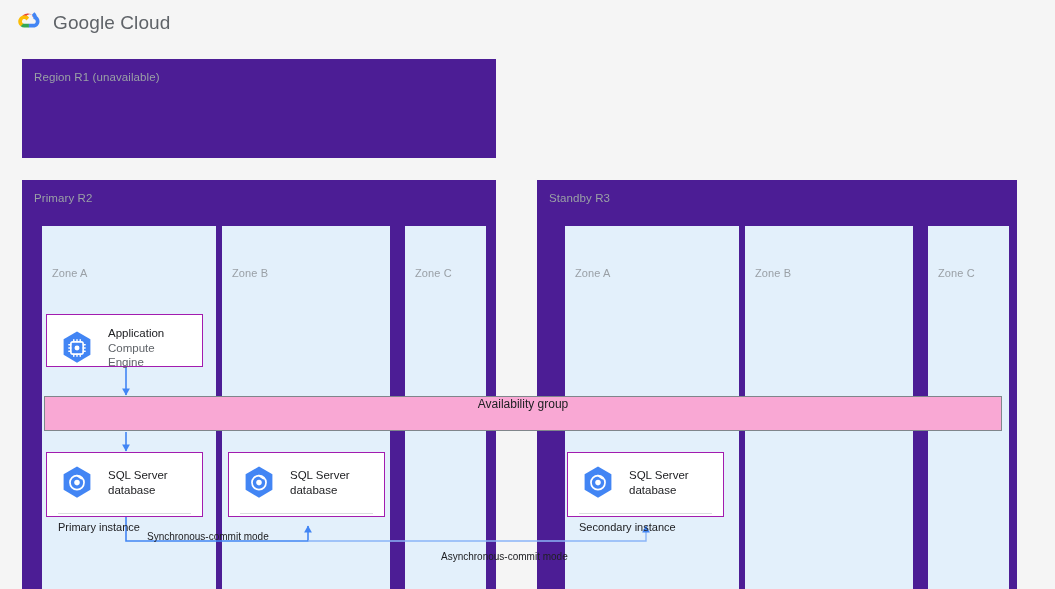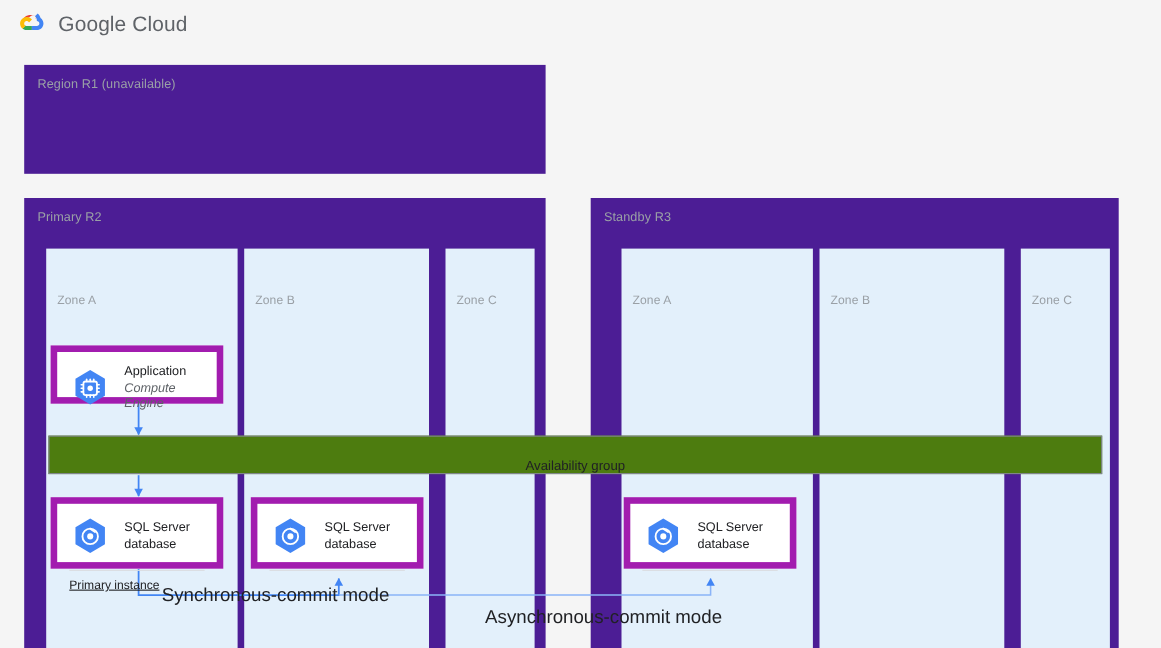--- a/index.html
+++ b/index.html
@@ -81,21 +81,21 @@
   #r2-zone-c { left: 383px; top: 46px; width: 81px;  height: 379px; }
   
   #r3-zone-a { left: 28px;  top: 46px; width: 174px; height: 379px; }
   #r3-zone-b { left: 208px; top: 46px; width: 168px; height: 379px; }
   #r3-zone-c { left: 391px; top: 46px; width: 81px;  height: 379px; }
 
   
   .node {
     position: absolute;
     background: #ffffff;
-    border: 6px solid #a21caf;
+    border: 1px solid #a21caf;
     z-index: 5;
   }
   .node-top {
     display: flex;
     align-items: center;
     padding: 11px 10px 11px 11px;
   }
   .hexicon {
     width: 38px; height: 38px;
     flex: 0 0 auto;
@@ -103,70 +103,68 @@
   }
   .node-text { margin-left: 12px; line-height: 1.28; }
   .node-title {
     font-size: 11.5px;
     color: #202124;
     white-space: pre-line;
   }
   .node-sub {
     font-size: 11.5px;
     color: #5f6368;
-    font-style: italic;
   }
   .node-divider {
     height: 1px;
     background: #dadce0;
     margin: 0 11px;
   }
   .node-footer {
     font-size: 11px;
     color: #202124;
     padding: 7px 11px 8px 11px;
     text-align: left;
-    text-decoration: underline;
   }
 
   #node-application { left: 46px; top: 268px; width: 157px; height: 53px; }
   #node-primary     { left: 46px; top: 406px; width: 157px; height: 65px; }
   #node-standby     { left: 228px; top: 406px; width: 157px; height: 65px; }
   #node-secondary   { left: 567px; top: 406px; width: 157px; height: 65px; }
 
   
   #availability-group {
     position: absolute;
     left: 44px; top: 350px;
     width: 958px; height: 35px;
-    background: #4d7c0f;
+    background: #f9a8d4;
     border: 1px solid #80868b;
     display: flex;
-    align-items: flex-end;
+    align-items: flex-start;
     justify-content: center;
     z-index: 6;
   }
   #availability-group .ag-label {
     font-size: 12px;
     color: #202124;
   }
 
   
   .connectors {
     position: absolute;
     left: 0; top: 0;
     width: 1055px; height: 589px;
     pointer-events: none;
     z-index: 4;
   }
 
   
   .edge-label {
     position: absolute;
-    font-size: 17px;
+    font-size: 10px;
     color: #202124;
     white-space: nowrap;
     background: transparent;
     z-index: 7;
   }
   #label-sync  { left: 147px; top: 485px; }
   #label-async { left: 441px; top: 505px; }
 </style>
 </head>
 <body>
@@ -306,18 +304,19 @@
         <circle cx="20" cy="19.6" r="7.4" fill="none" stroke="#ffffff" stroke-width="1.8"></circle>
         <circle cx="20" cy="19.6" r="2.9" fill="#ffffff"></circle>
         <path d="M20 12.2 L24.6 15.4" stroke="#ffffff" stroke-width="1.8" stroke-linecap="round" fill="none"></path>
       </svg>
       <div class="node-text">
         <div class="node-title">SQL Server
 database</div>
       </div>
     </div>
     <div class="node-divider"></div>
+    <div class="node-footer">Secondary instance</div>
   </div>
 
   <span class="edge-label" id="label-sync">Synchronous-commit mode</span>
   <span class="edge-label" id="label-async">Asynchronous-commit mode</span>
 
 </div>
 
 </body></html>

